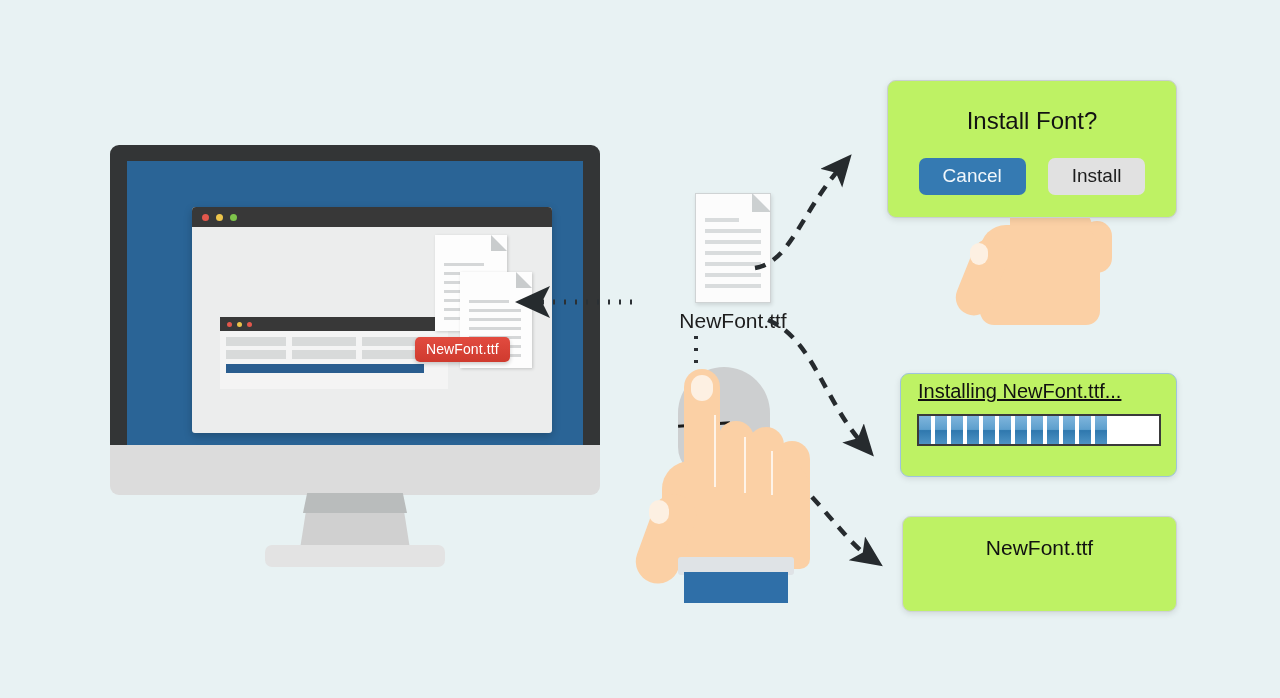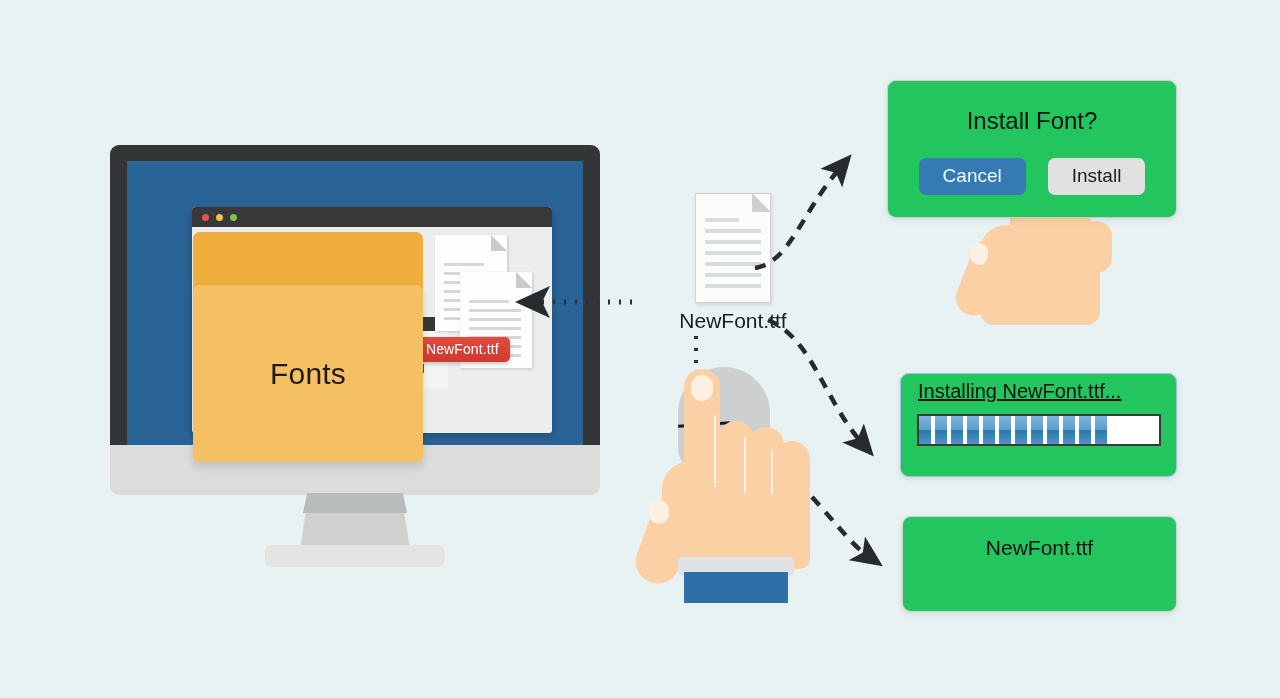--- a/index.html
+++ b/index.html
@@ -169,21 +169,21 @@
   }
   .dfinger { position:absolute; width:30px; border-radius:15px; background:#fbd0a5; }
   .dthumb {
     position:absolute; left:-4px; top:74px; width:36px; height:80px;
     background:#fbd0a5; border-radius:18px; transform:rotate(22deg);
   }
   .dnail { position:absolute; width:18px; height:22px; border-radius:9px; background:#fdf0e2; }
 
   
   .panel {
-    position:absolute; background:#22c55e; border-radius:9px;
+    position:absolute; background:#bef264; border-radius:9px;
     box-shadow:0 2px 6px rgba(0,0,0,.10);
   }
   #panel-install {
     left:887px; top:80px; width:290px; height:138px;
     border:1px solid #c9cfd1;
   }
   .panel-title {
     text-align:center; font-size:24px; color:#121212; margin-top:26px;
   }
   .btn-row {
@@ -278,27 +278,20 @@
     </div>
 
     <div class="mon-chin"></div>
     <div class="mon-neck"></div>
     <div class="mon-neck-shade"></div>
     <div class="mon-base"></div>
   </div>
 
   <div class="badge-file">NewFont.ttf</div>
 
-  <div id="folder">
-    <div class="fold-tab"></div>
-    <div class="fold-back"></div>
-    <div class="fold-front">
-      <div class="fold-label">Fonts</div>
-    </div>
-  </div>
 
   <div id="centerfile">
     <div class="cdoc">
       <span class="fold2"></span>
       <span class="cln" style="top:24px; width:34px;"></span>
       <span class="cln" style="top:35px; width:56px;"></span>
       <span class="cln" style="top:46px; width:56px;"></span>
       <span class="cln" style="top:57px; width:56px;"></span>
       <span class="cln" style="top:68px; width:56px;"></span>
       <span class="cln" style="top:79px; width:56px;"></span>

